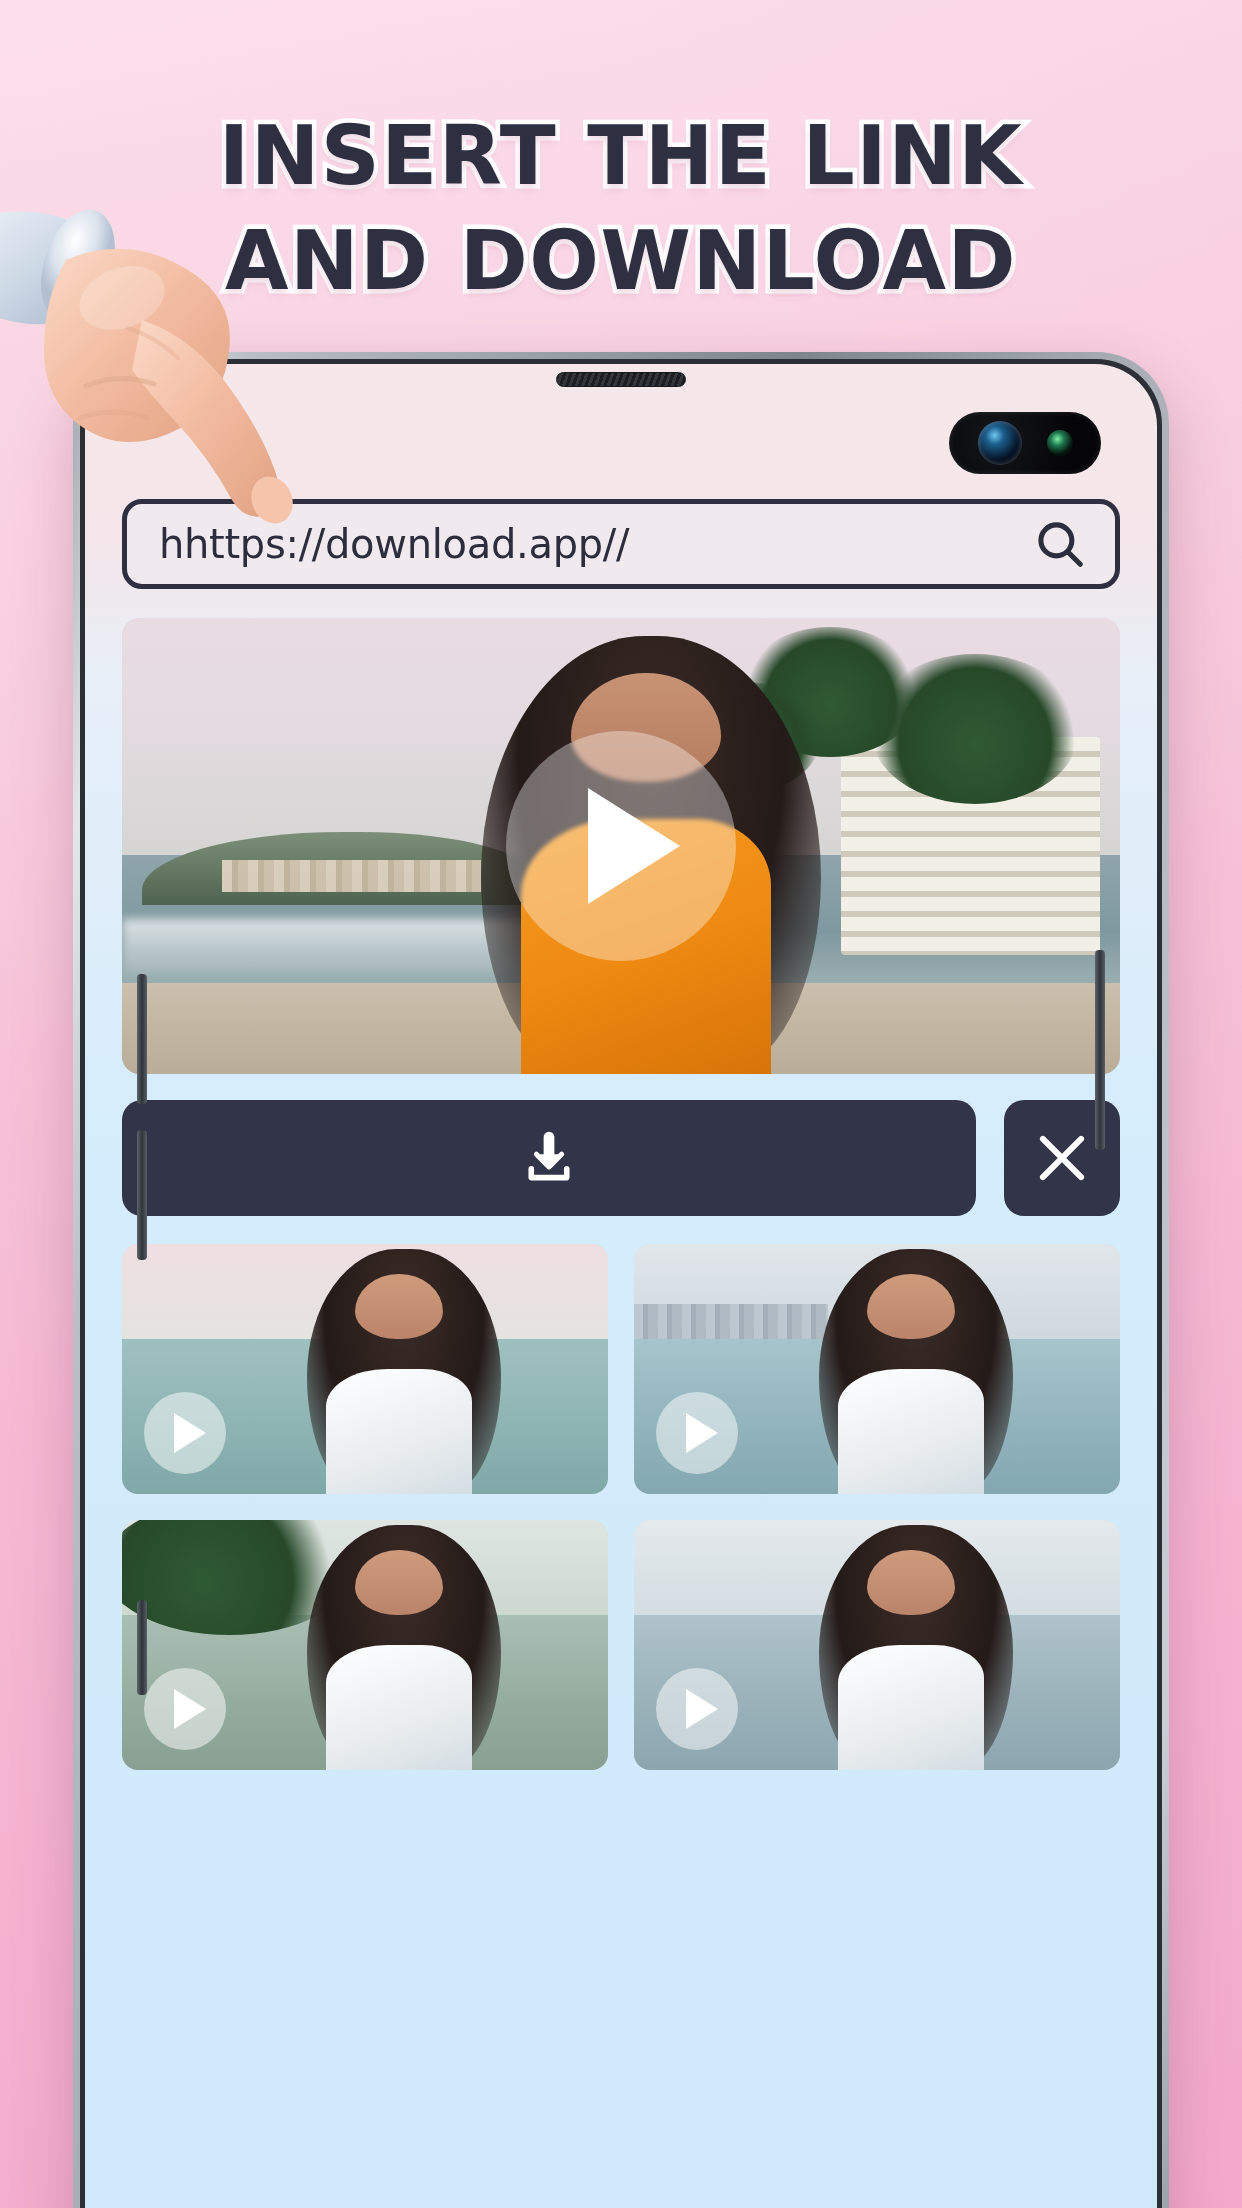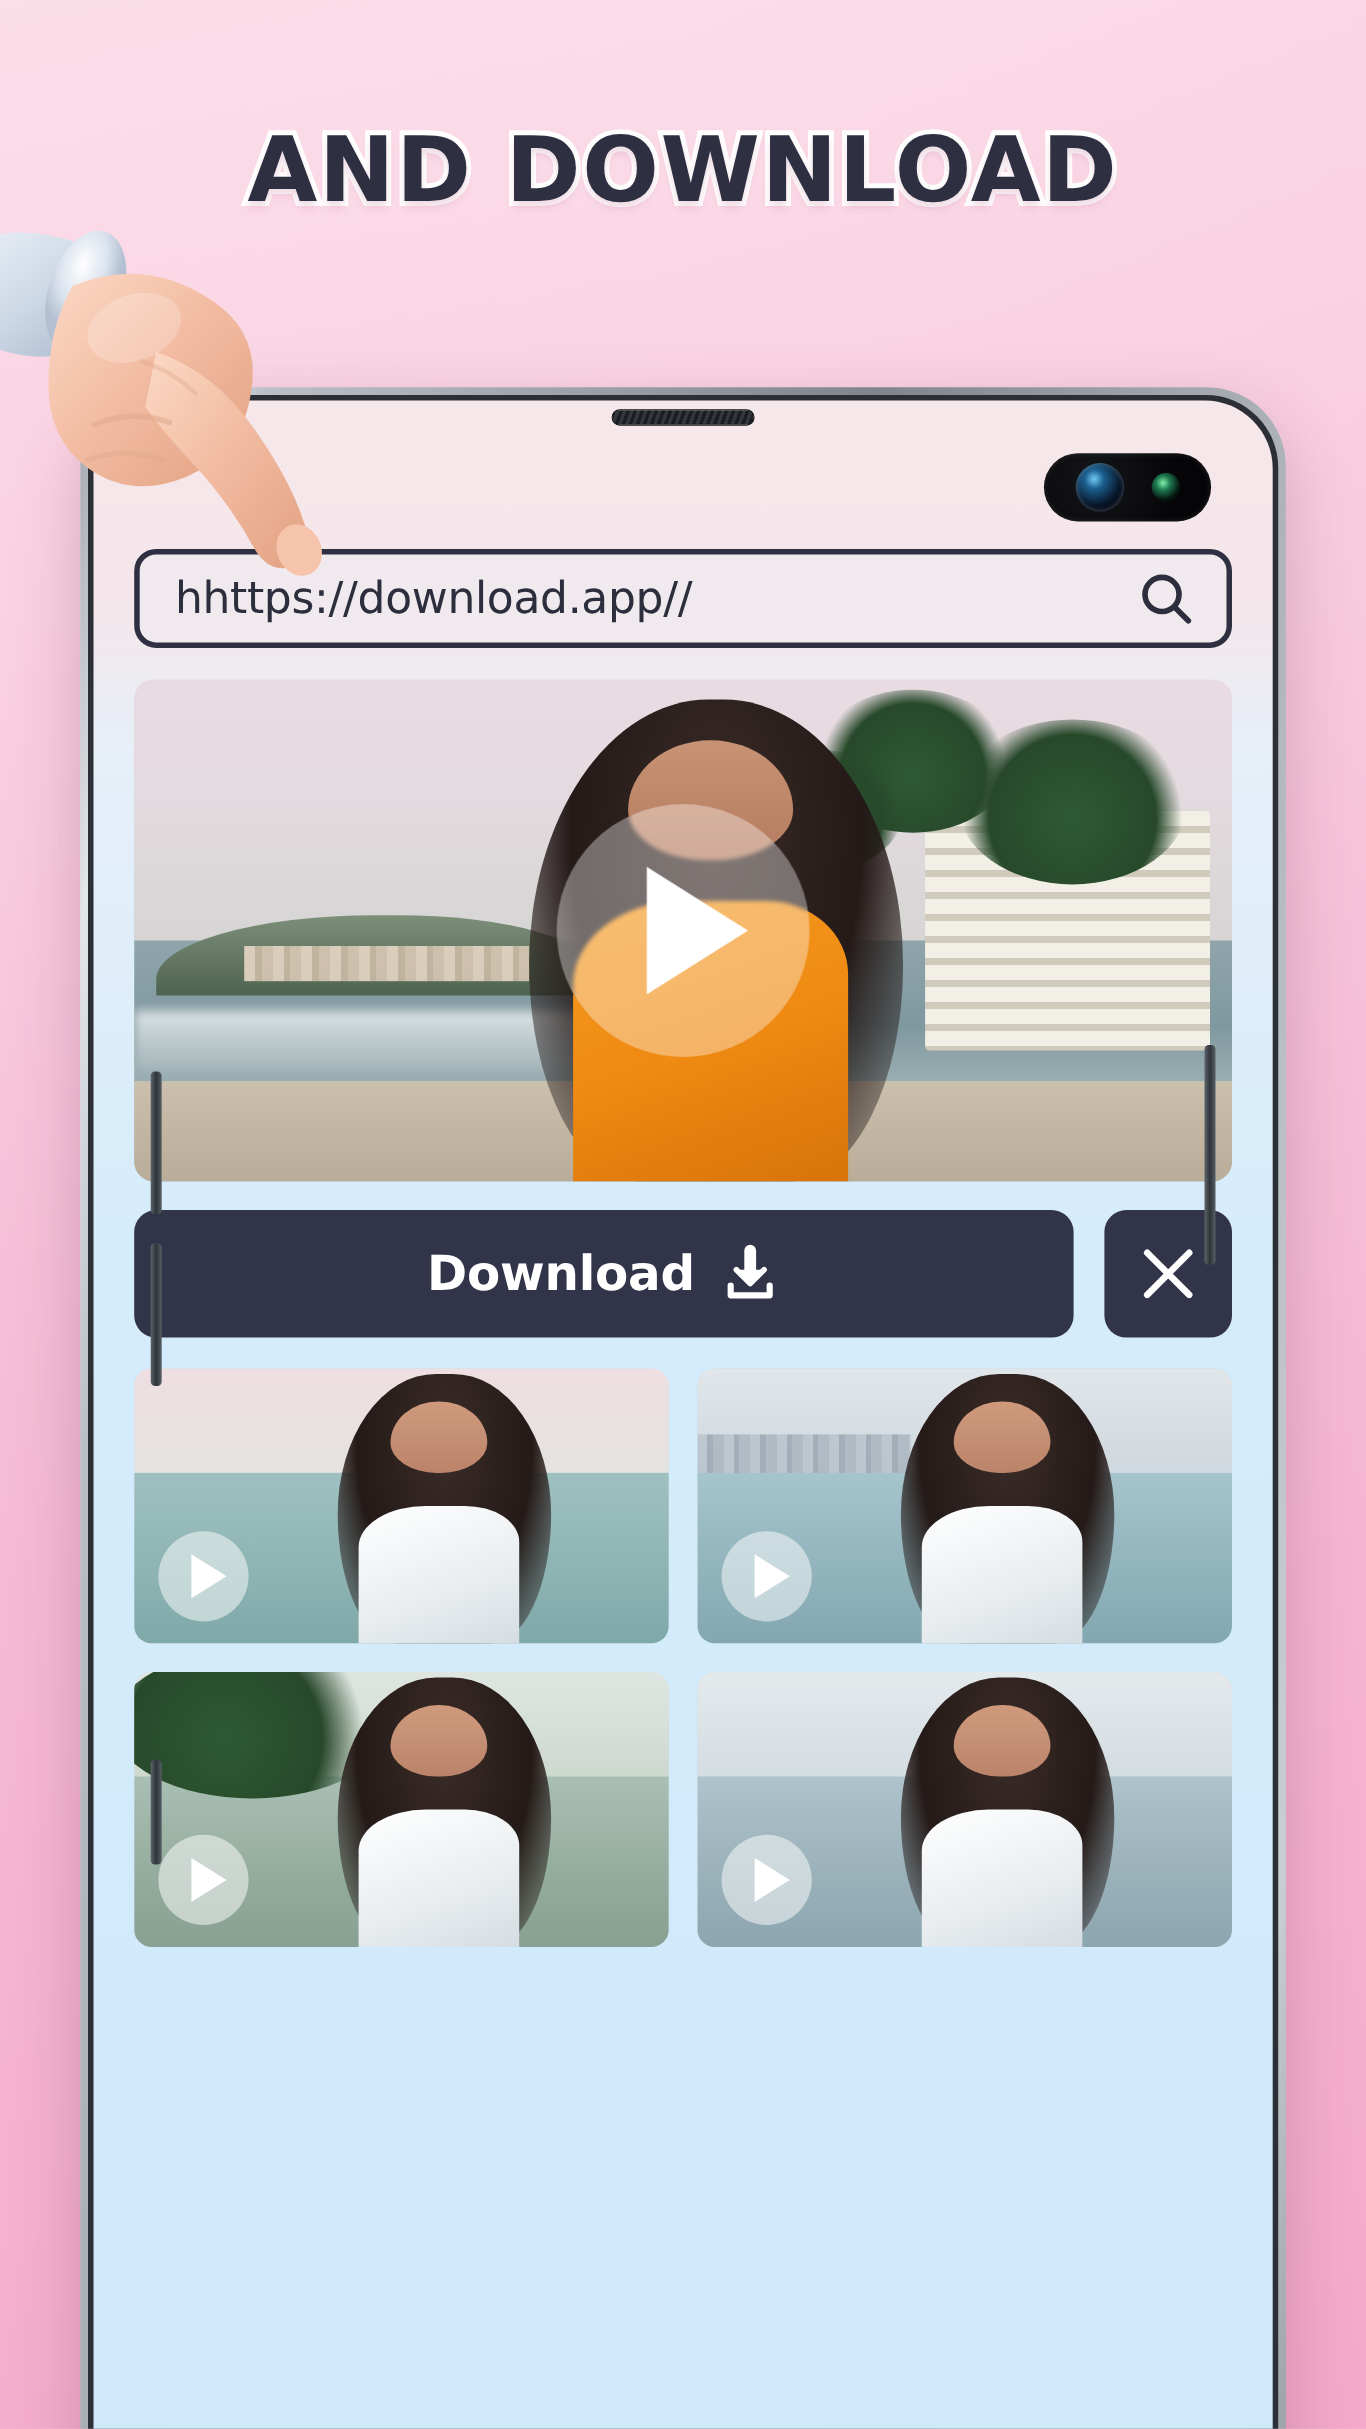--- a/index.html
+++ b/index.html
@@ -368,21 +368,20 @@
         <div class="subject-hair"></div>
         <div class="subject-face"></div>
         <div class="subject-top"></div>
         <div class="play-big">
           <div class="tri"></div>
         </div>
       </div>
 
       <div class="action-row">
         <button class="download-btn">
-          <span class="download-label">Download</span>
           <svg width="56" height="56" viewBox="0 0 24 24" fill="none" stroke="#ffffff" stroke-width="2.4" stroke-linecap="round" stroke-linejoin="round">
             <path d="M12 3 L12 14" stroke-width="4.6"></path>
             <path d="M6.6 10.4 L12 15.8 L17.4 10.4" fill="#ffffff" stroke="#ffffff" stroke-width="2.2"></path>
             <path d="M4.4 16.6 L4.4 20.4 L19.6 20.4 L19.6 16.6"></path>
           </svg>
         </button>
         <button class="close-btn">
           <svg width="62" height="62" viewBox="0 0 24 24" fill="none" stroke="#ffffff" stroke-width="2.3" stroke-linecap="round">
             <line x1="4.6" y1="4.6" x2="19.4" y2="19.4"></line>
             <line x1="19.4" y1="4.6" x2="4.6" y2="19.4"></line>
@@ -438,20 +437,21 @@
           </div>
         </div>
 
       </div>
 
     </div>
   </div>
 </div>
 
 <div class="headline">
+  <span class="headline-line">INSERT THE LINK</span>
   <span class="headline-line">AND DOWNLOAD</span>
 </div>
 
 <svg class="hand" viewBox="0 0 420 360">
   <defs>
     <linearGradient id="skin" x1="0" y1="0" x2="1" y2="1">
       <stop offset="0%" stop-color="#fbd9c6"></stop>
       <stop offset="45%" stop-color="#f3bda3"></stop>
       <stop offset="100%" stop-color="#e2a182"></stop>
     </linearGradient>

